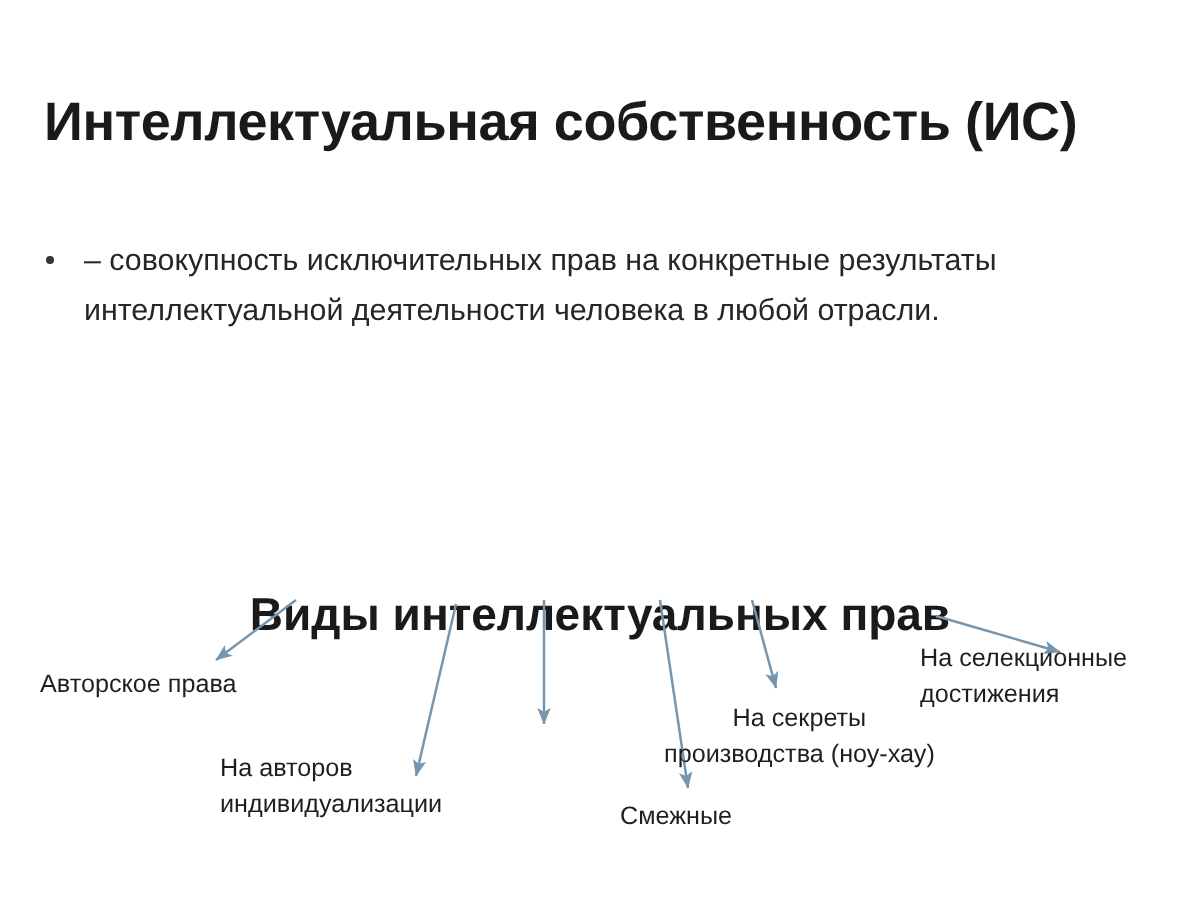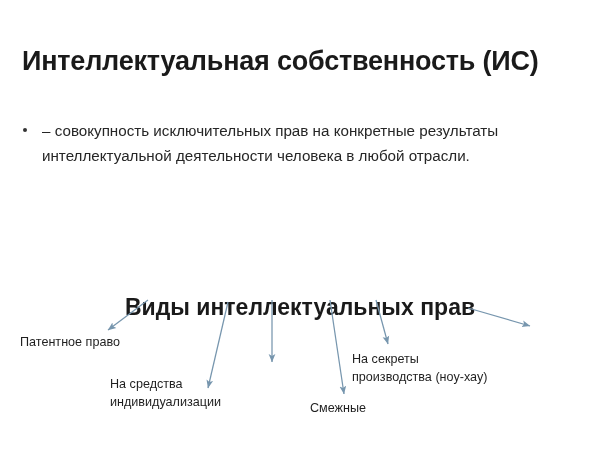--- a/index.html
+++ b/index.html
@@ -87,21 +87,21 @@
     position: absolute;
     font-size: 12.6px;
     line-height: 17.5px;
     color: #1f1f1f;
     white-space: pre-line;
   }
   #leaf-0 { left: 20px;  top: 334px; }
   #leaf-1 { left: 110px; top: 376px; }
   #leaf-2 { left: 230px; top: 368px; }
   #leaf-3 { left: 310px; top: 400px; text-align: right; }
-  #leaf-4 { left: 352px; top: 351px; }
+  #leaf-4 { left: 332px; top: 351px; text-align: center; }
   #leaf-5 { left: 460px; top: 321px; }
 </style>
 </head>
 <body>
 
 <div id="slide">
 
   <h1 id="title">Интеллектуальная собственность (ИС)</h1>
 
   <div id="bullets">
@@ -122,20 +122,22 @@
     <g stroke="#7796ae" stroke-width="1.25" fill="none" marker-end="url(#ah)">
       <line x1="148" y1="300" x2="108" y2="330"></line>
       <line x1="228" y1="302" x2="208" y2="388"></line>
       <line x1="272" y1="300" x2="272" y2="362"></line>
       <line x1="330" y1="300" x2="344" y2="394"></line>
       <line x1="376" y1="300" x2="388" y2="344"></line>
       <line x1="468" y1="308" x2="530" y2="326"></line>
     </g>
   </svg>
 
-  <div class="leaf-label" id="leaf-0">Патентное право</div>
-  <div class="leaf-label" id="leaf-1">На средства
+  <div class="leaf-label" id="leaf-0">Авторское права</div>
+  <div class="leaf-label" id="leaf-1">На авторов
 индивидуализации</div>
   <div class="leaf-label" id="leaf-3">Смежные</div>
   <div class="leaf-label" id="leaf-4">На секреты
 производства (ноу-хау)</div>
+  <div class="leaf-label" id="leaf-5">На селекционные
+достижения</div>
 
 </div>
 
 </body></html>

